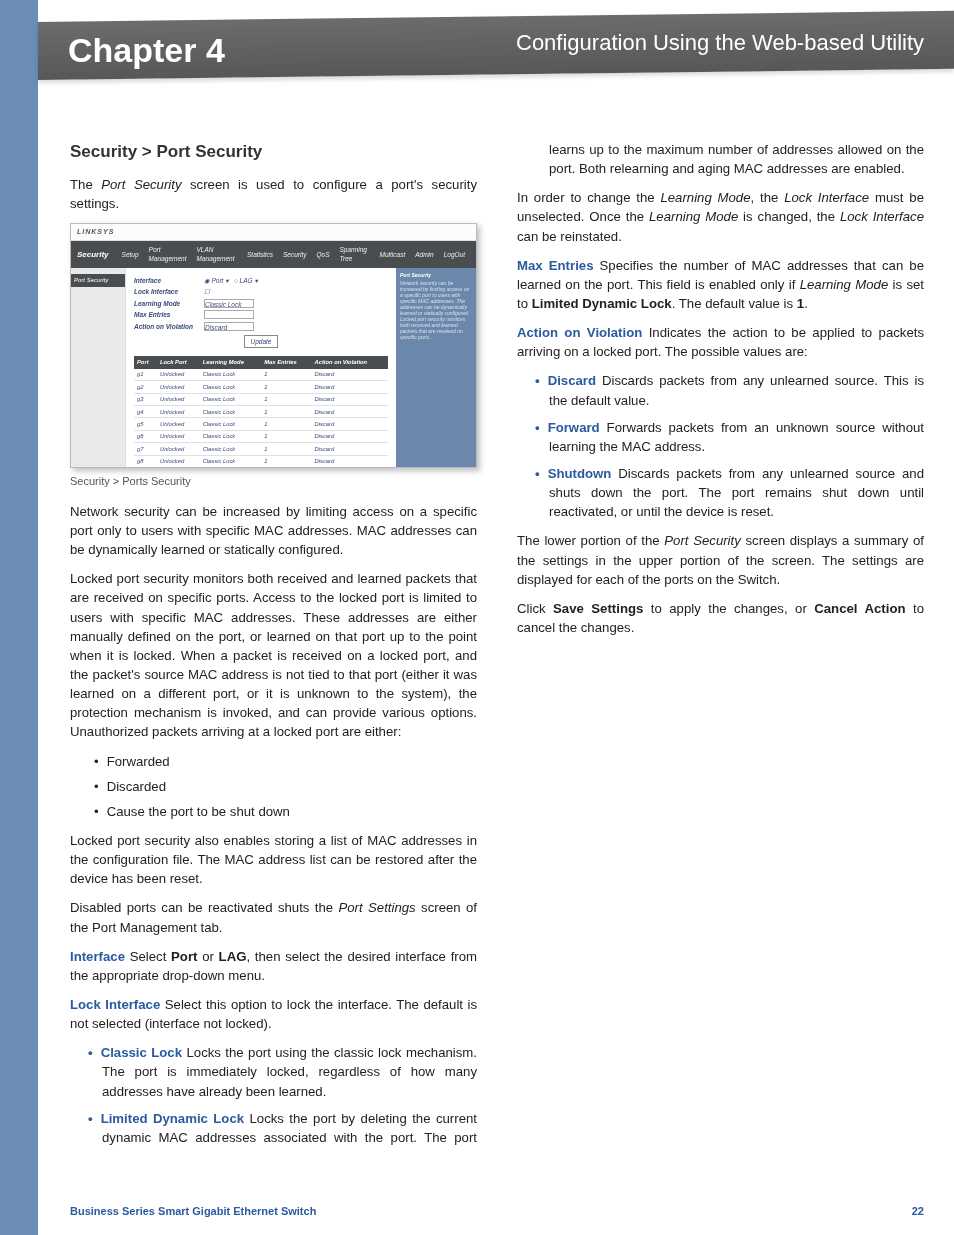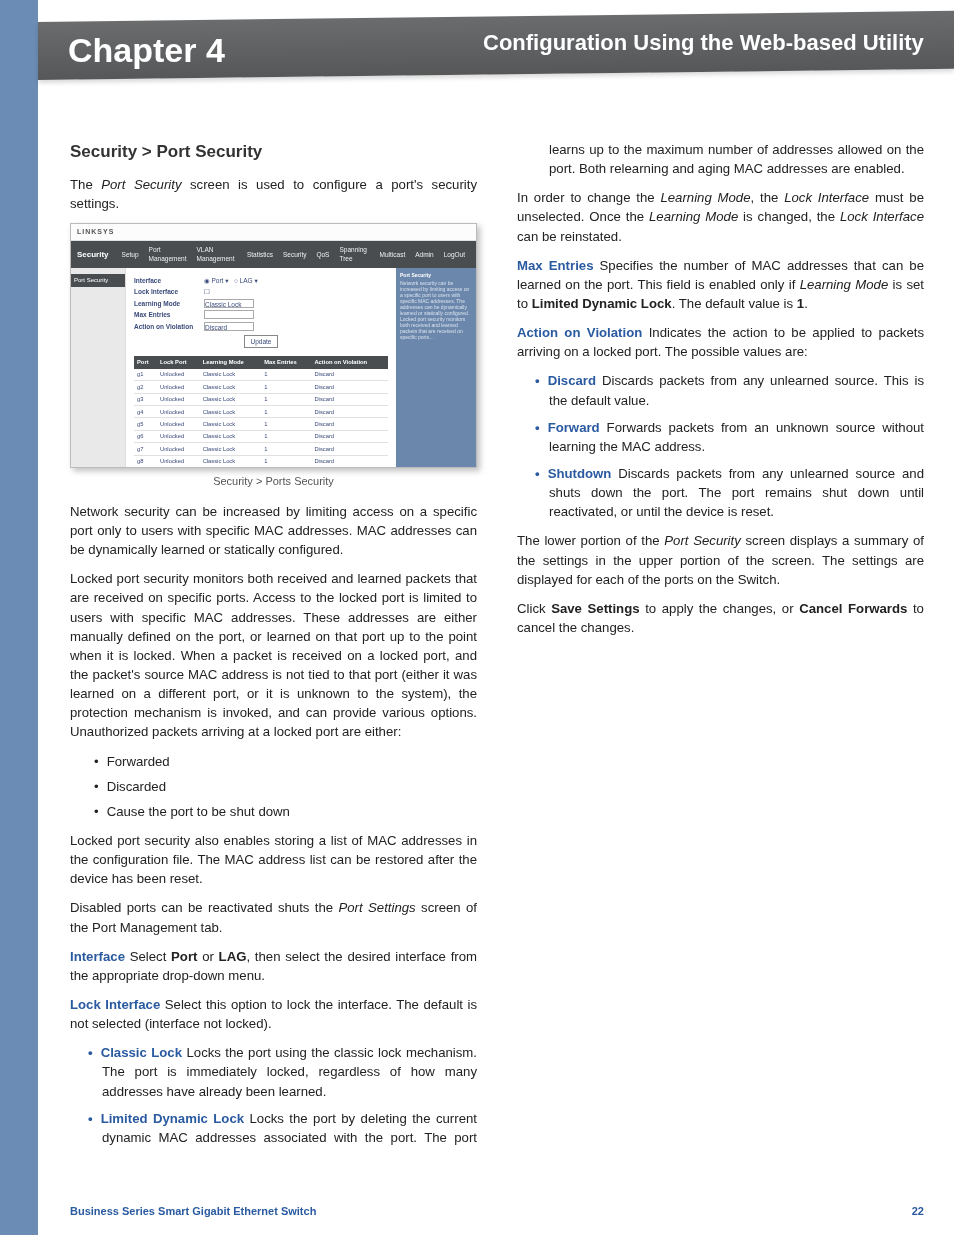--- a/index.html
+++ b/index.html
@@ -29,21 +29,21 @@
     transform-origin: left top;
     box-shadow: 0 3px 4px rgba(0,0,0,0.15);
   }
   .header > * { transform: skewY(0.7deg); }
   .chapter {
     font-size: 34px;
     font-weight: 700;
   }
   .subtitle {
     font-size: 22px;
-    font-weight: 700;
+    font-weight: 400;
     text-align: right;
   }
   .page {
     position: absolute;
     left: 70px; right: 30px; top: 140px; bottom: 50px;
     column-count: 2;
     column-gap: 40px;
     column-fill: auto;
     font-size: 13.2px;
     line-height: 1.45;
@@ -51,20 +51,21 @@
   .h2 {
     font-size: 17px;
     font-weight: 700;
     color: #333;
     margin-bottom: 10px;
   }
   p { margin-bottom: 10px; text-align: justify; }
   .screenshot {
     break-inside: avoid;
     margin: 10px 0 4px 0;
+    font-style: italic;
   }
   .shot-frame {
     border: 1px solid #bbb;
     box-shadow: 3px 3px 6px rgba(0,0,0,0.25);
     background: #fff;
     width: 100%;
     height: 245px;
     font-size: 7px;
     color: #333;
     overflow: hidden;
@@ -131,21 +132,21 @@
   }
   .shot-table th {
     background: #4a4d50; color:#fff; font-weight:bold;
     padding:2px 3px; text-align:left;
   }
   .shot-table td {
     border-bottom: 1px solid #e0e0e0;
     padding: 1.5px 3px;
   }
   .caption {
-    text-align: center;
+    text-align: left;
     font-size: 11px;
     color: #555;
     margin: 6px 0 12px 0;
   }
   ul.plain {
     list-style: none;
     margin: 0 0 10px 24px;
   }
   ul.plain li::before {
     content: "•";
@@ -363,21 +364,21 @@
     <li><span class="bhead">Forward</span><span>  Forwards packets from an unknown source without learning the MAC address.</span></li>
     <li><span class="bhead">Shutdown</span><span>  Discards packets from any unlearned source and shuts down the port. The port remains shut down until reactivated, or until the device is reset.</span></li>
   </ul>
 
 
   <p>
     <span>The lower portion of the </span><span class="ital">Port Security</span><span> screen displays a summary of the settings in the upper portion of the screen.  The settings are displayed for each of the ports on the Switch.</span>
   </p>
 
   <p>
-    <span>Click </span><span class="embold">Save Settings</span><span> to apply the changes, or </span><span class="embold">Cancel Forwards</span><span> to cancel the changes.</span>
+    <span>Click </span><span class="embold">Save Settings</span><span> to apply the changes, or </span><span class="embold">Cancel Action</span><span> to cancel the changes.</span>
   </p>
 
 </div>
 
 <div class="footer">
   <span>Business Series Smart Gigabit Ethernet Switch</span>
   <span>22</span>
 </div>
 
 </body></html>

